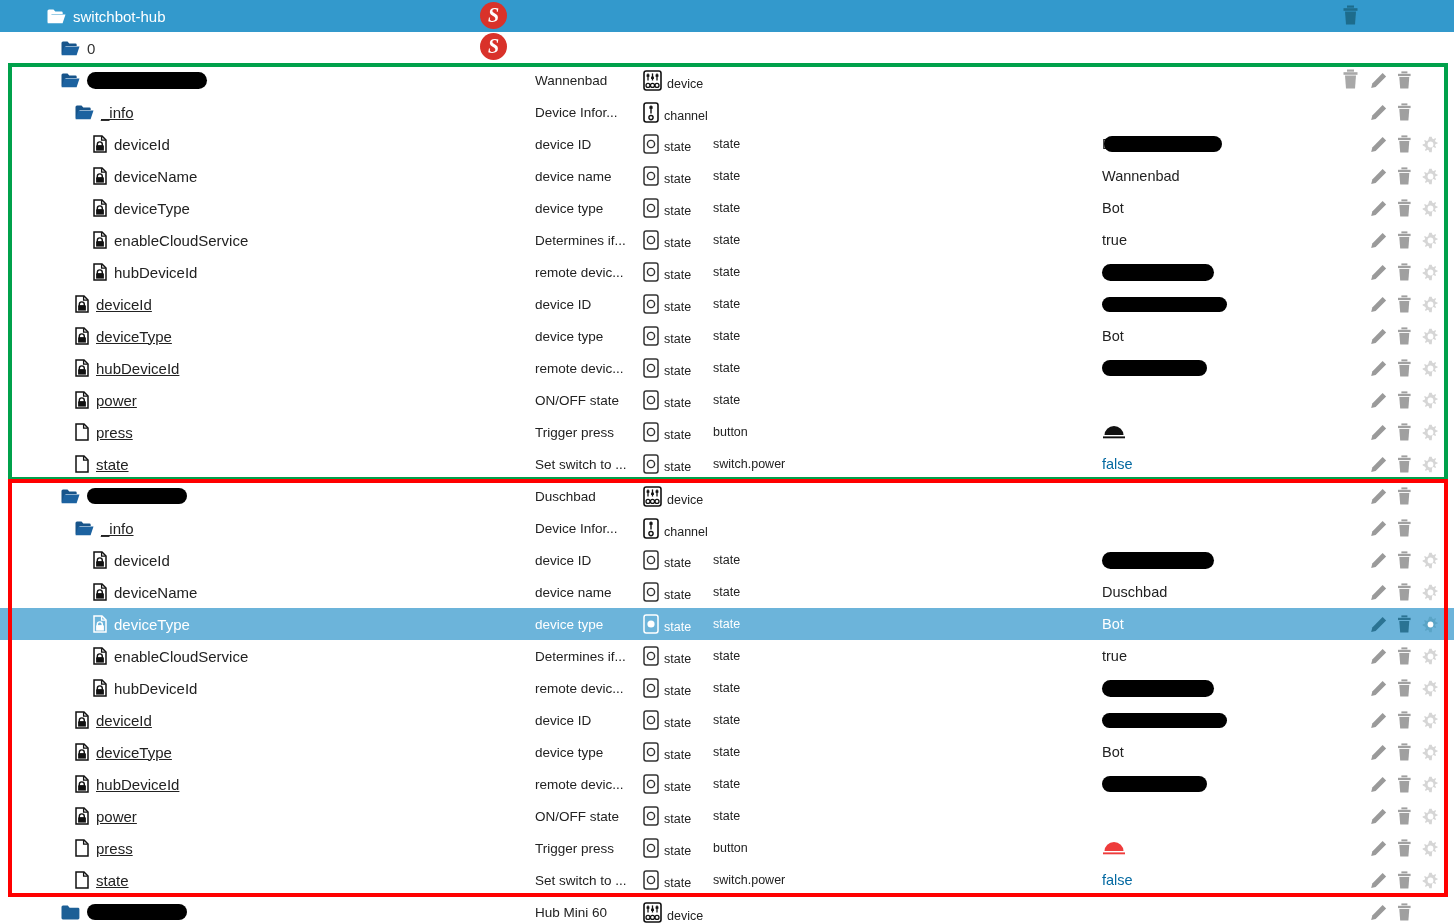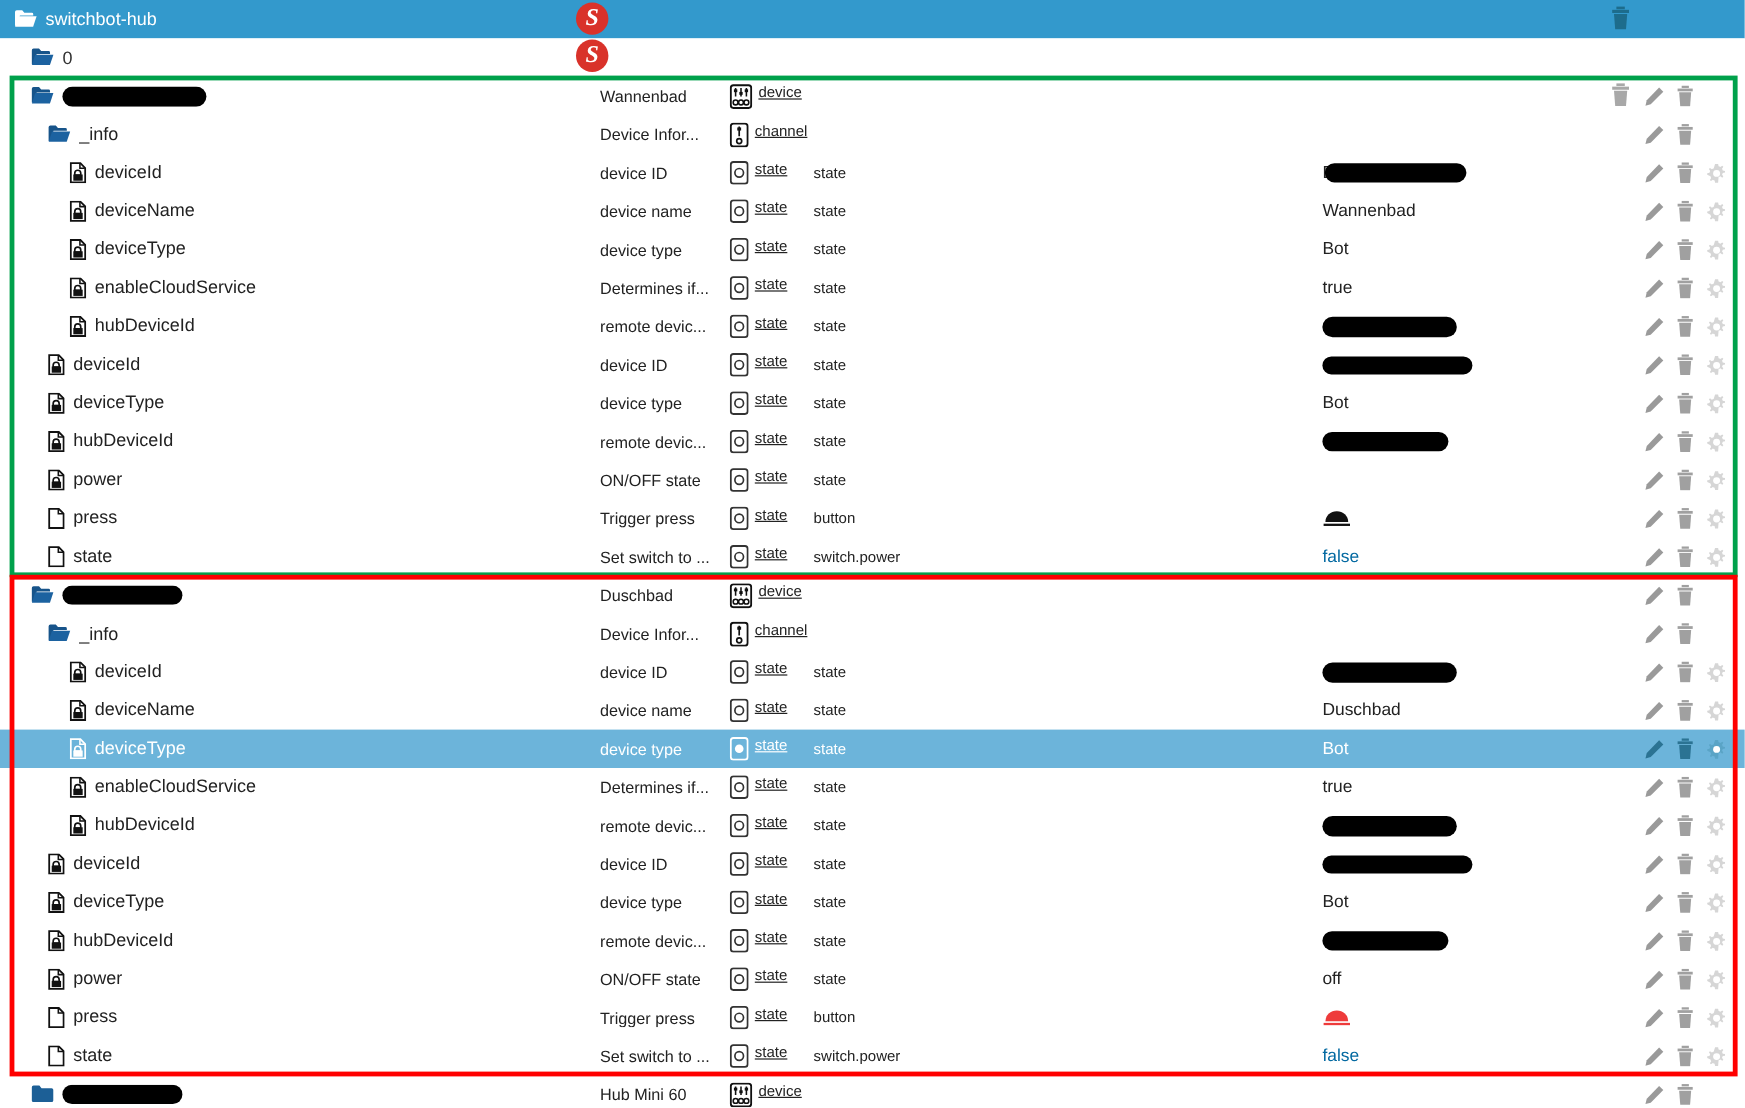--- a/index.html
+++ b/index.html
@@ -34,53 +34,53 @@
   }
   .row.subheader { background: #ffffff; color: #333; }
   .row.selected {
     background: #6cb4da;
     color: #ffffff;
   }
 
   
   .c-name {
     display: flex;
-    align-items: flex-start;
+    align-items: center;
     gap: 7px;
     flex: 0 0 auto;
     width: 500px;
     overflow: hidden;
+    margin-left: 35px;
   }
   .c-name .label { font-size: 15px; }
   .row.header .c-name .label { font-size: 15px; }
 
   
   .ind0 { padding-left: 12px; }
   .ind1 { padding-left: 26px; }
-  .ind2 { padding-left: 40px; }
+  .ind2 { padding-left: 40px; text-decoration: underline; }
   .ind3 { padding-left: 58px; }
 
   
   .c-desc {
     flex: 0 0 auto;
     width: 108px;
     font-size: 13.5px;
     overflow: hidden;
     text-overflow: ellipsis;
     white-space: nowrap;
   }
   
   .c-role {
     flex: 0 0 auto;
     width: 68px;
     display: flex;
-    align-items: flex-start;
+    align-items: flex-end;
     gap: 5px;
     font-size: 12.5px;
-    text-decoration: underline;
   }
   
   .c-type {
     flex: 0 0 auto;
     width: 140px;
     font-size: 12.5px;
     padding-left: 2px;
   }
   
   .c-gap { flex: 1 1 auto; }
@@ -1307,23 +1307,20 @@
         <span class="ic">
         <svg width="16" height="20" viewBox="0 0 16 20">
           <rect x="1" y="1" width="14" height="18" rx="2.2" fill="none" stroke="#333" stroke-width="1.5"></rect>
           <circle cx="8" cy="10" r="3.6" fill="none" stroke="#333" stroke-width="1.4"></circle>
         </svg>
           </span>
         <span>state</span>
       </div>
       <div class="c-type">state</div>
       <div class="c-gap"></div>
-      <div class="c-value">
-          <span class="vtxt v-plain">off</span>
-        </div>
       <div class="c-actions">
         <span class="ic">
         <svg width="17" height="17" viewBox="0 0 17 17">
           <path d="M12.6 0.9 L16.1 4.4 L5.6 14.9 L1.2 16.1 L2.3 11.6 Z" fill="#9a9a9a"></path>
         </svg>
           </span>
           <span class="ic">
         <svg width="15" height="18" viewBox="0 0 15 18">
           <rect x="4.4" y="0.4" width="6" height="1.9" fill="#a0a0a0"></rect>
           <rect x="1" y="2.8" width="12.6" height="2.3" fill="#a0a0a0"></rect>

